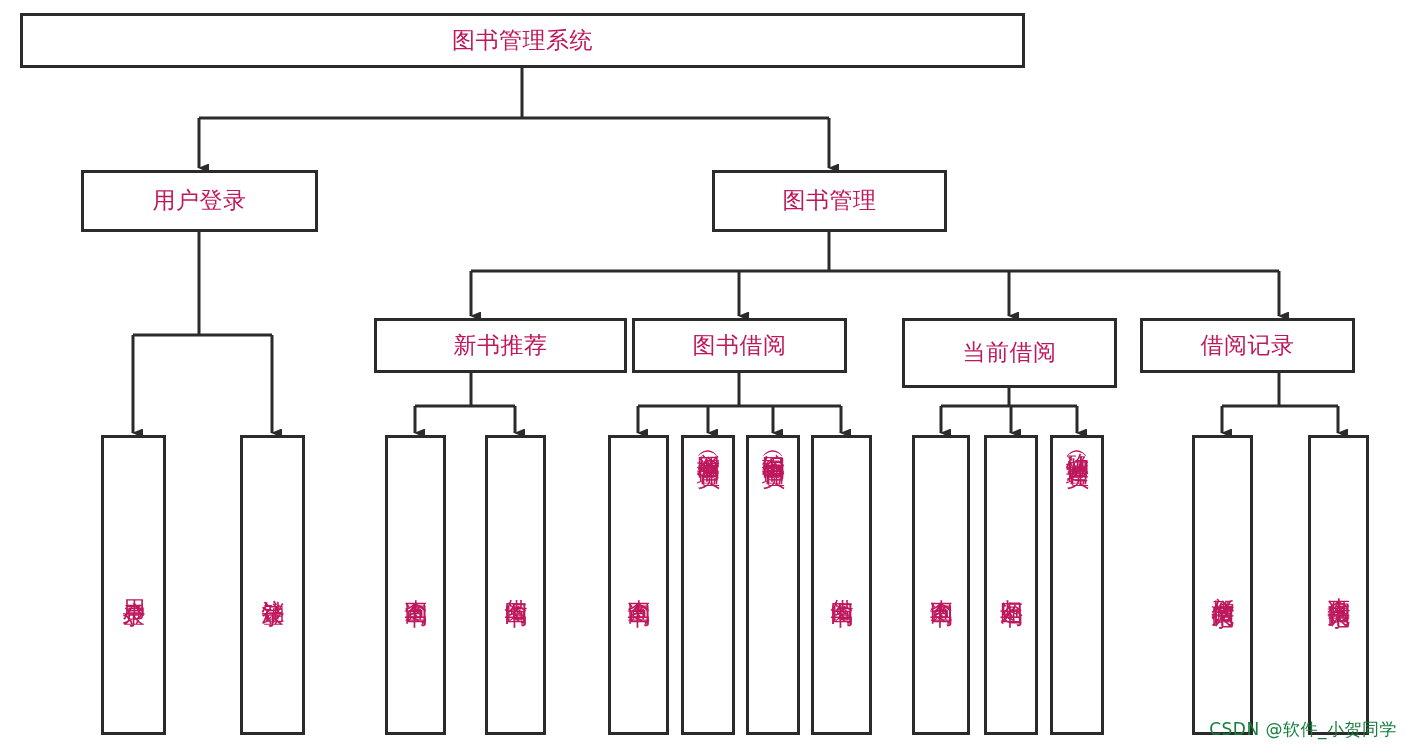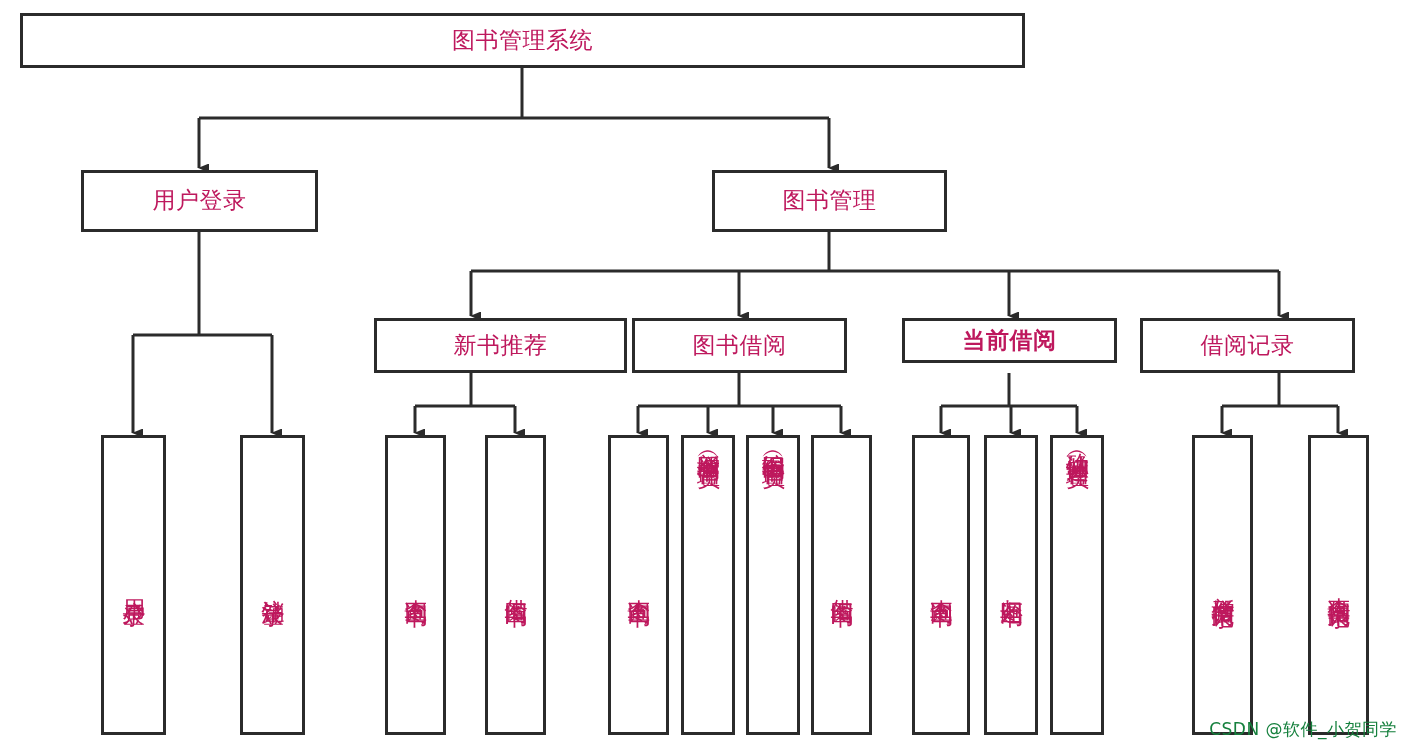--- a/index.html
+++ b/index.html
@@ -126,21 +126,21 @@
       </div>
       <div class="node-box" style="left: 712px; top: 170px; width: 235px; height: 62px;">
         <div class="node-label">图书管理</div>
       </div>
       <div class="node-box" style="left: 362px; top: 318px; width: 253px; height: 55px; margin-left: 12px;">
         <div class="node-label">新书推荐</div>
       </div>
       <div class="node-box" style="left: 632px; top: 318px; width: 215px; height: 55px;">
         <div class="node-label">图书借阅</div>
       </div>
-      <div class="node-box" style="left: 902px; top: 318px; width: 215px; height: 45px; font-weight: bold;">
+      <div class="node-box" style="left: 902px; top: 318px; width: 215px; height: 70px;">
         <div class="node-label">当前借阅</div>
       </div>
       <div class="node-box" style="left: 1140px; top: 318px; width: 215px; height: 55px;">
         <div class="node-label">借阅记录</div>
       </div>
       <div class="node-box vertical centered" style="left: 101px; top: 435px; width: 65px; height: 300px;">
         <div class="node-label">用户登录</div>
       </div>
       <div class="node-box vertical centered" style="left: 240px; top: 435px; width: 65px; height: 300px;">
         <div class="node-label">注销登录</div>

